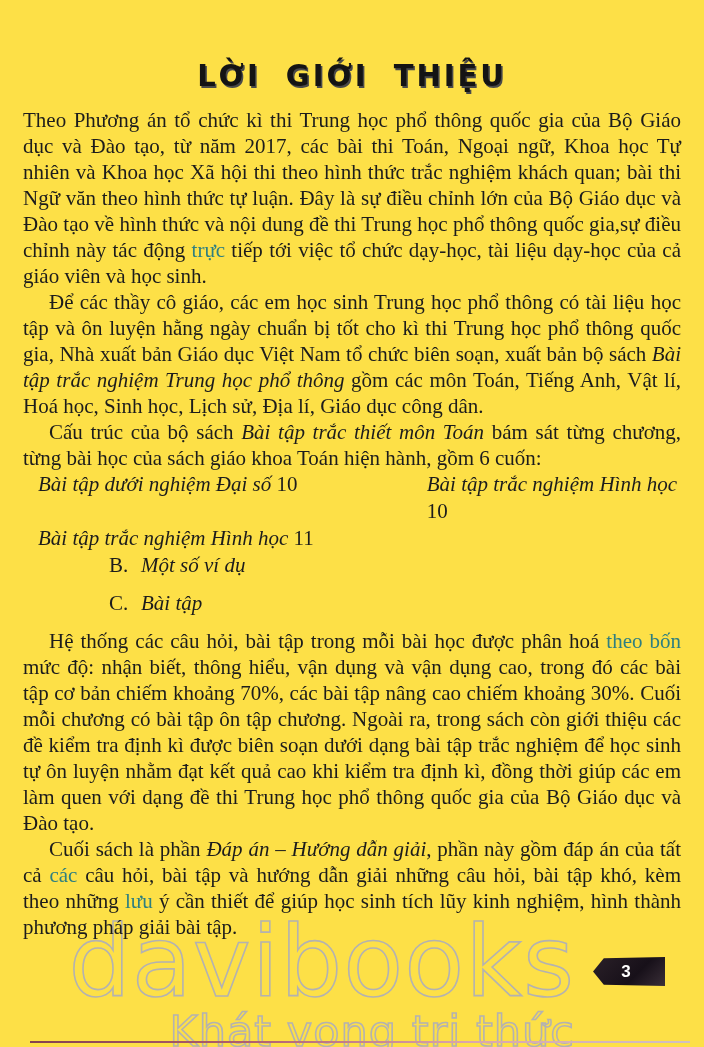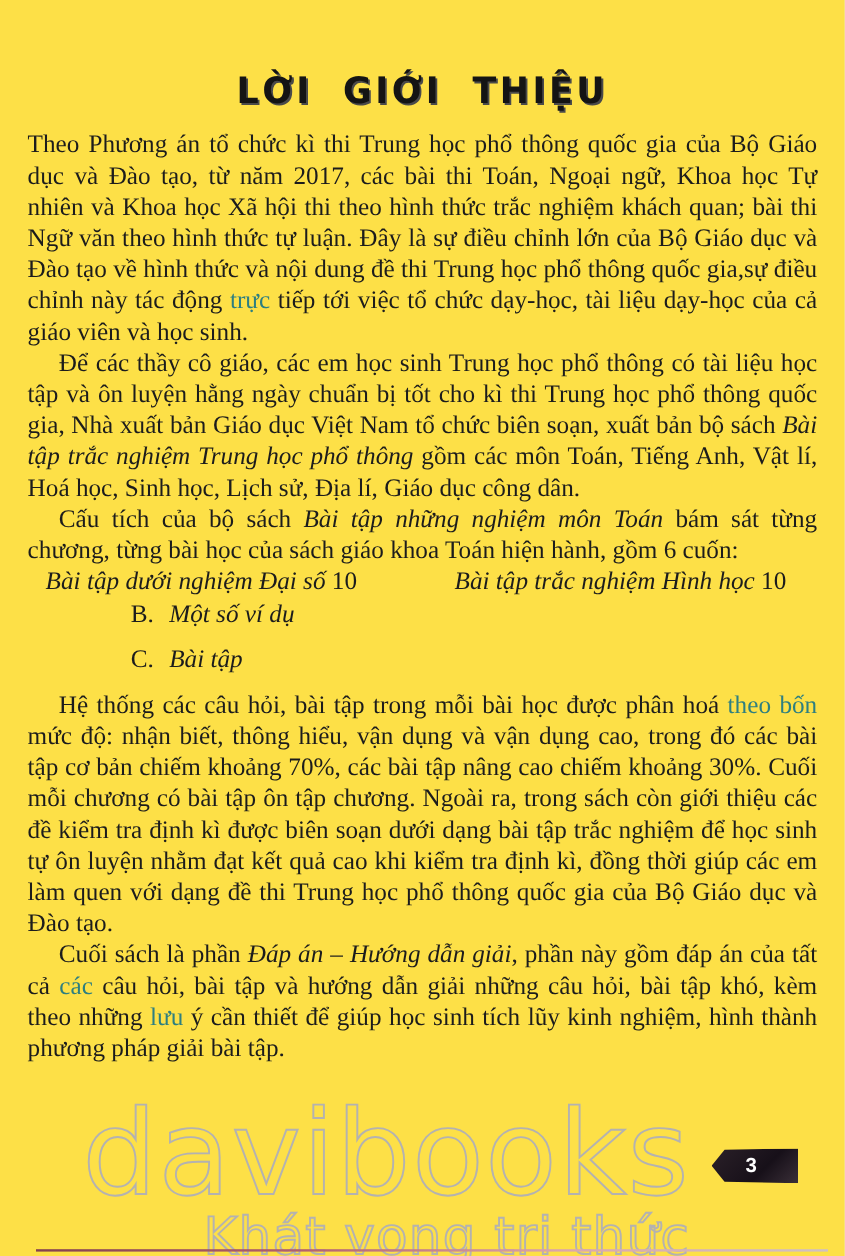--- a/index.html
+++ b/index.html
@@ -37,21 +37,21 @@
   .para.ind{text-indent:26px;}
   .it{font-style:italic;}
   .c-teal{color:#2e7f80;}
   .bookrow{
     display:flex;
     margin-left:15px;
     line-height:27px;
     text-align:left;
   }
   .bookcell{flex:0 0 53%;}
-  .bookcell + .bookcell{flex:1;}
+  .bookcell + .bookcell{flex:1;margin-left:48px;}
   .abc{
     margin-left:86px;
     margin-bottom:11px;
     line-height:27px;
     text-align:left;
   }
   .abc-label{display:inline-block;min-width:32px;font-style:normal;}
   .watermark{
     position:absolute;
     z-index:1;
@@ -101,26 +101,27 @@
 </style>
 </head>
 <body>
 
 <div class="page">
   <h1 class="title">LỜI GIỚI THIỆU</h1>
 
   <div class="content" id="flow">
       <p class="para"><span>Theo Phương án tổ chức kì thi Trung học phổ thông quốc gia của Bộ Giáo dục và Đào tạo, từ năm 2017, các bài thi Toán, Ngoại ngữ, Khoa học Tự nhiên và Khoa học Xã hội thi theo hình thức trắc nghiệm khách quan; bài thi Ngữ văn theo hình thức tự luận. Đây là sự điều chỉnh lớn của Bộ Giáo dục và Đào tạo về hình thức và nội dung đề thi Trung học phổ thông quốc gia,sự điều chỉnh này tác động </span><span class="c-teal">trực</span><span> tiếp tới việc tổ chức dạy-học, tài liệu dạy-học của cả giáo viên và học sinh.</span></p>
       <p class="para ind"><span>Để các thầy cô giáo, các em học sinh Trung học phổ thông có tài liệu học tập và ôn luyện hằng ngày chuẩn bị tốt cho kì thi Trung học phổ thông quốc gia, Nhà xuất bản Giáo dục Việt Nam tổ chức biên soạn, xuất bản bộ sách </span><span class="it ">Bài tập trắc nghiệm Trung học phổ thông</span><span> gồm các môn Toán, Tiếng Anh, Vật lí, Hoá học, Sinh học, Lịch sử, Địa lí, Giáo dục công dân.</span></p>
-      <p class="para ind"><span>Cấu tích của bộ sách </span><span class="it ">Bài tập những nghiệm môn Toán</span><span> bám sát từng chương, từng bài học của sách giáo khoa Toán hiện hành, gồm 6 cuốn:</span></p>
+      <p class="para ind"><span>Cấu trúc của bộ sách </span><span class="it ">Bài tập trắc thiết môn Toán</span><span> bám sát từng chương, từng bài học của sách giáo khoa Toán hiện hành, gồm 6 cuốn:</span></p>
       <div class="bookrow">
         <div class="bookcell"><span class="it">Bài tập dưới nghiệm Đại số </span><span>10</span></div>
         <div class="bookcell"><span class="it">Bài tập trắc nghiệm Hình học </span><span>10</span></div>
       </div>
       <div class="bookrow">
+        <div class="bookcell"><span class="it">Bài tập trắc nghiệm Hình học </span><span>11</span></div>
       </div>
       <div class="abc"><span class="abc-label">B.</span><span class="it">Một số ví dụ</span></div>
       <div class="abc"><span class="abc-label">C.</span><span class="it">Bài tập</span></div>
       <p class="para ind"><span>Hệ thống các câu hỏi, bài tập trong mỗi bài học được phân hoá </span><span class="c-teal">theo bốn</span><span> mức độ: nhận biết, thông hiểu, vận dụng và vận dụng cao, trong đó các bài tập cơ bản chiếm khoảng 70%, các bài tập nâng cao chiếm khoảng 30%. Cuối mỗi chương có bài tập ôn tập chương. Ngoài ra, trong sách còn giới thiệu các đề kiểm tra định kì được biên soạn dưới dạng bài tập trắc nghiệm để học sinh tự ôn luyện nhằm đạt kết quả cao khi kiểm tra định kì, đồng thời giúp các em làm quen với dạng đề thi Trung học phổ thông quốc gia của Bộ Giáo dục và Đào tạo.</span></p>
       <p class="para ind"><span>Cuối sách là phần </span><span class="it ">Đáp án – Hướng dẫn giải</span><span>, phần này gồm đáp án của tất cả </span><span class="c-teal">các</span><span> câu hỏi, bài tập và hướng dẫn giải những câu hỏi, bài tập khó, kèm theo những </span><span class="c-teal">lưu</span><span> ý cần thiết để giúp học sinh tích lũy kinh nghiệm, hình thành phương pháp giải bài tập.</span></p>
     </div>
 
   <div class="watermark">
     <div class="wm-brand">davibooks</div>
     <div class="wm-slogan">Khát vọng tri thức</div>

